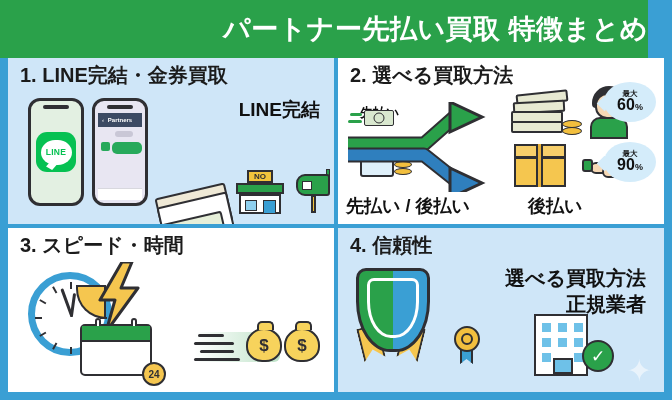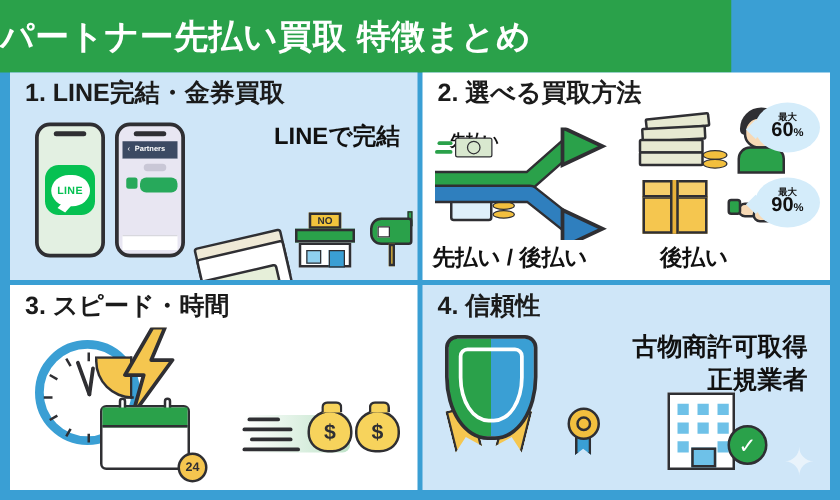--- a/index.html
+++ b/index.html
@@ -7,22 +7,22 @@
     width:672px;height:400px;overflow:hidden;
     background:#3a9fd4;
     font-family:"Liberation Sans","DejaVu Sans",sans-serif;
   }
   .infographic{
     position:relative;width:672px;height:400px;
     background:#3a9fd4;box-sizing:border-box;
   }
   
   .header{
-    position:absolute;left:0;top:0;width:585px;height:58px;
-    background:#2aa14a;display:flex;align-items:center;justify-content:flex-start;
+    position:absolute;left:0;top:0;width:648px;height:58px;
+    background:#2aa14a;display:flex;align-items:center;justify-content:flex-end;
   }
   .header-title{
     color:#ffffff;font-size:27px;font-weight:bold;letter-spacing:.5px;
     white-space:nowrap;line-height:1;
   }
   
   .grid{
     position:absolute;left:8px;top:58px;width:656px;height:334px;
   }
   .panel{position:absolute;box-sizing:border-box;overflow:hidden;}
@@ -204,21 +204,21 @@
   <div class="header">
     <div class="header-title">パートナー先払い買取 特徴まとめ</div>
   </div>
 
   <div class="grid">
 
     <div class="panel p1">
       <div class="panel-title">1. LINE完結・金券買取</div>
 
       <div class="headline" style="right:14px;top:40px;">
-        <div>LINEで完結</div>
+        <div>LINE完結</div>
       </div>
 
       <div class="phone" style="left:20px;top:40px;width:56px;height:108px;">
         <div class="notch"></div>
         <div class="line-logo">
           <div class="line-bubble">
             <span>LINE</span>
           </div>
         </div>
       </div>
@@ -378,21 +378,21 @@
       </div>
       <div class="bag" style="left:276px;top:100px;">
         <b>$</b>
       </div>
     </div>
 
     <div class="panel p4">
       <div class="panel-title">4. 信頼性</div>
 
       <div class="headline" style="right:18px;top:38px;font-size:20px;">
-        <div>古物商許可取得</div>
+        <div>選べる買取方法</div>
         <div>正規業者</div>
       </div>
 
       <div class="ribbon" style="left:22px;top:98px;transform:rotate(-14deg);clip-path:polygon(0 0,100% 0,100% 100%,50% 70%,0 100%);"></div>
       <div class="ribbon" style="left:62px;top:98px;transform:rotate(14deg);clip-path:polygon(0 0,100% 0,100% 100%,50% 70%,0 100%);"></div>
       <div class="shield" style="left:18px;top:40px;">
         <div class="sh"></div>
         <div class="inner"></div>
       </div>
 

